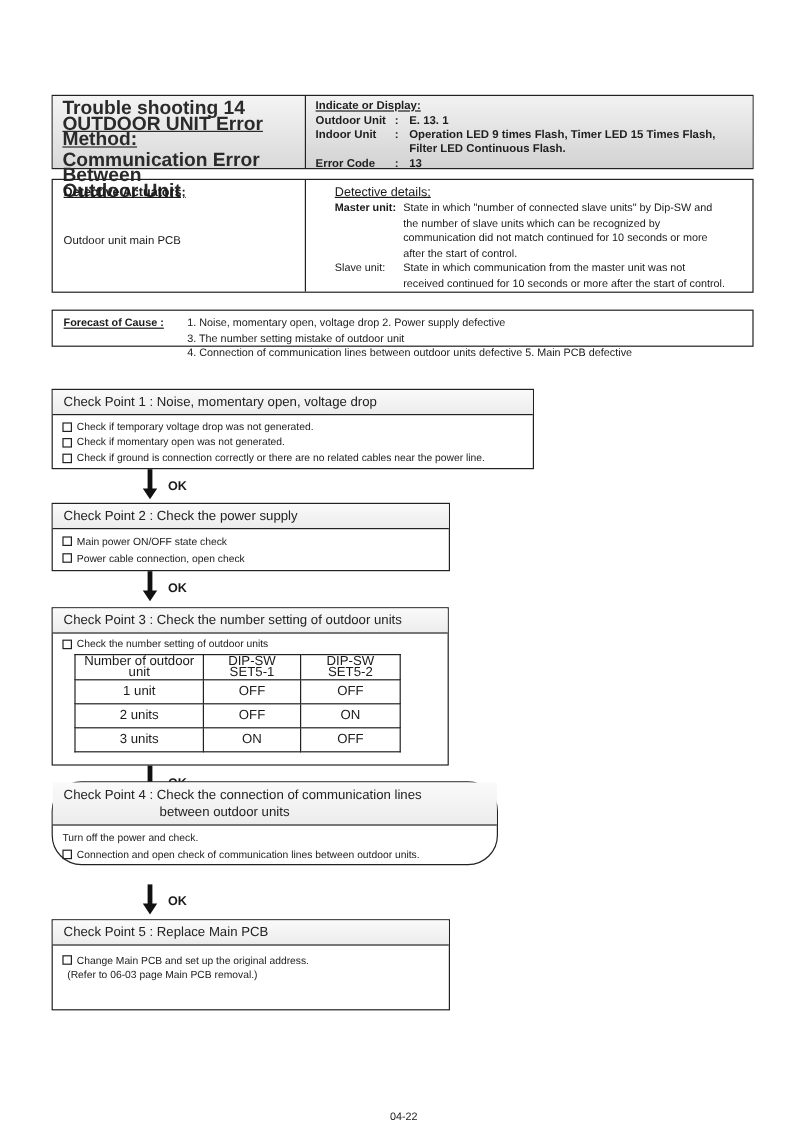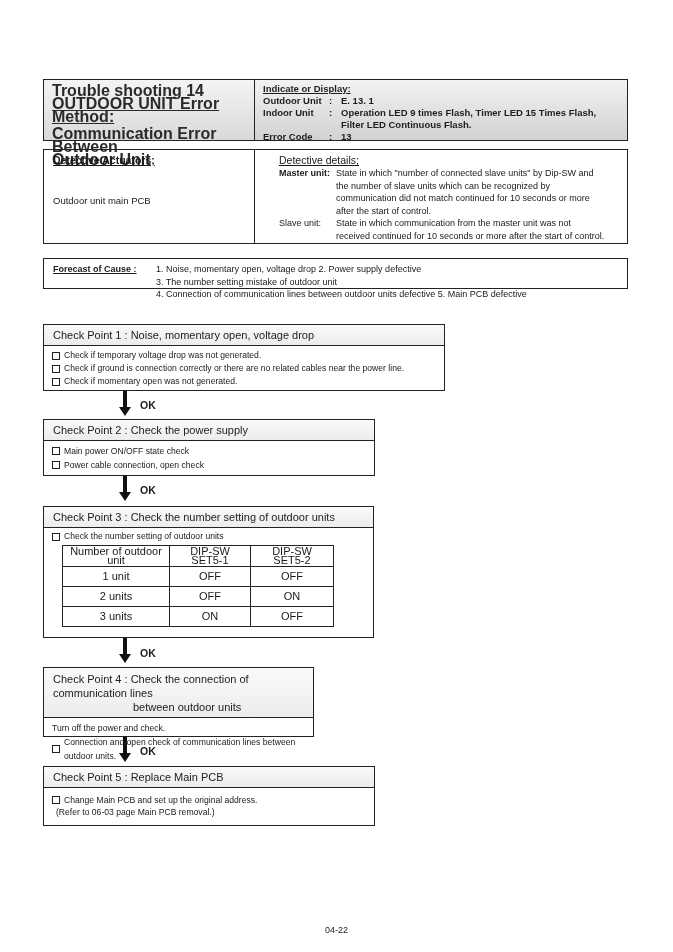--- a/index.html
+++ b/index.html
@@ -156,25 +156,25 @@
 
 <div class="abs cp" style="left:43px; top:324px; width:402px; height:67px;">
   <div class="cp-head">Check Point 1 : Noise, momentary open, voltage drop</div>
   <div class="cp-body">
     <div class="chk">
         <span class="box"></span>
         <span>Check if temporary voltage drop was not generated.</span>
       </div>
     <div class="chk">
         <span class="box"></span>
+        <span>Check if momentary open was not generated.</span>
+      </div>
+    <div class="chk">
+        <span class="box"></span>
         <span>Check if ground is connection correctly or there are no related cables near the power line.</span>
-      </div>
-    <div class="chk">
-        <span class="box"></span>
-        <span>Check if momentary open was not generated.</span>
       </div>
   </div>
 </div>
 <div class="abs arrow" style="left:119px; top:391px; height:28px;">
     <div class="shaft"></div>
     <div class="head"></div>
   </div>
 <div class="abs ok" style="left:140px; top:399px;">OK</div>
 
 <div class="abs cp" style="left:43px; top:419px; width:332px; height:57px;">
@@ -234,40 +234,40 @@
     </tbody>
       </table>
   </div>
 </div>
 <div class="abs arrow" style="left:119px; top:638px; height:28px;">
     <div class="shaft"></div>
     <div class="head"></div>
   </div>
 <div class="abs ok" style="left:140px; top:647px;">OK</div>
 
-<div class="abs cp" style="left:43px; top:667px; width:271px; height:70px;">
+<div class="abs cp" style="left:43px; top:651px; width:372px; height:70px;border-radius:25px;">
   <div class="cp-head" style="line-height:14px; padding:4px 9px 3px;">
     <div>Check Point 4 : Check the connection of communication lines</div>
     <div style="padding-left:80px;">between outdoor units</div>
   </div>
   <div class="cp-body" style="line-height:14px; padding-top:3px;">
     <div>Turn off the power and check.</div>
     <div class="chk">
         <span class="box"></span>
         <span>Connection and open check of communication lines between outdoor units.</span>
       </div>
   </div>
 </div>
 <div class="abs arrow" style="left:119px; top:737px; height:28px;">
     <div class="shaft"></div>
     <div class="head"></div>
   </div>
 <div class="abs ok" style="left:140px; top:745px;">OK</div>
 
-<div class="abs cp" style="left:43px; top:766px; width:332px; height:60px;">
+<div class="abs cp" style="left:43px; top:766px; width:332px; height:76px;">
   <div class="cp-head">Check Point 5 : Replace Main PCB</div>
   <div class="cp-body" style="padding-top:6px; line-height:12px;">
     <div class="chk">
         <span class="box"></span>
         <span>Change Main PCB and set up the original address.</span>
       </div>
     <div style="padding-left:4px;">(Refer to 06-03 page Main PCB removal.)</div>
   </div>
 </div>
 

